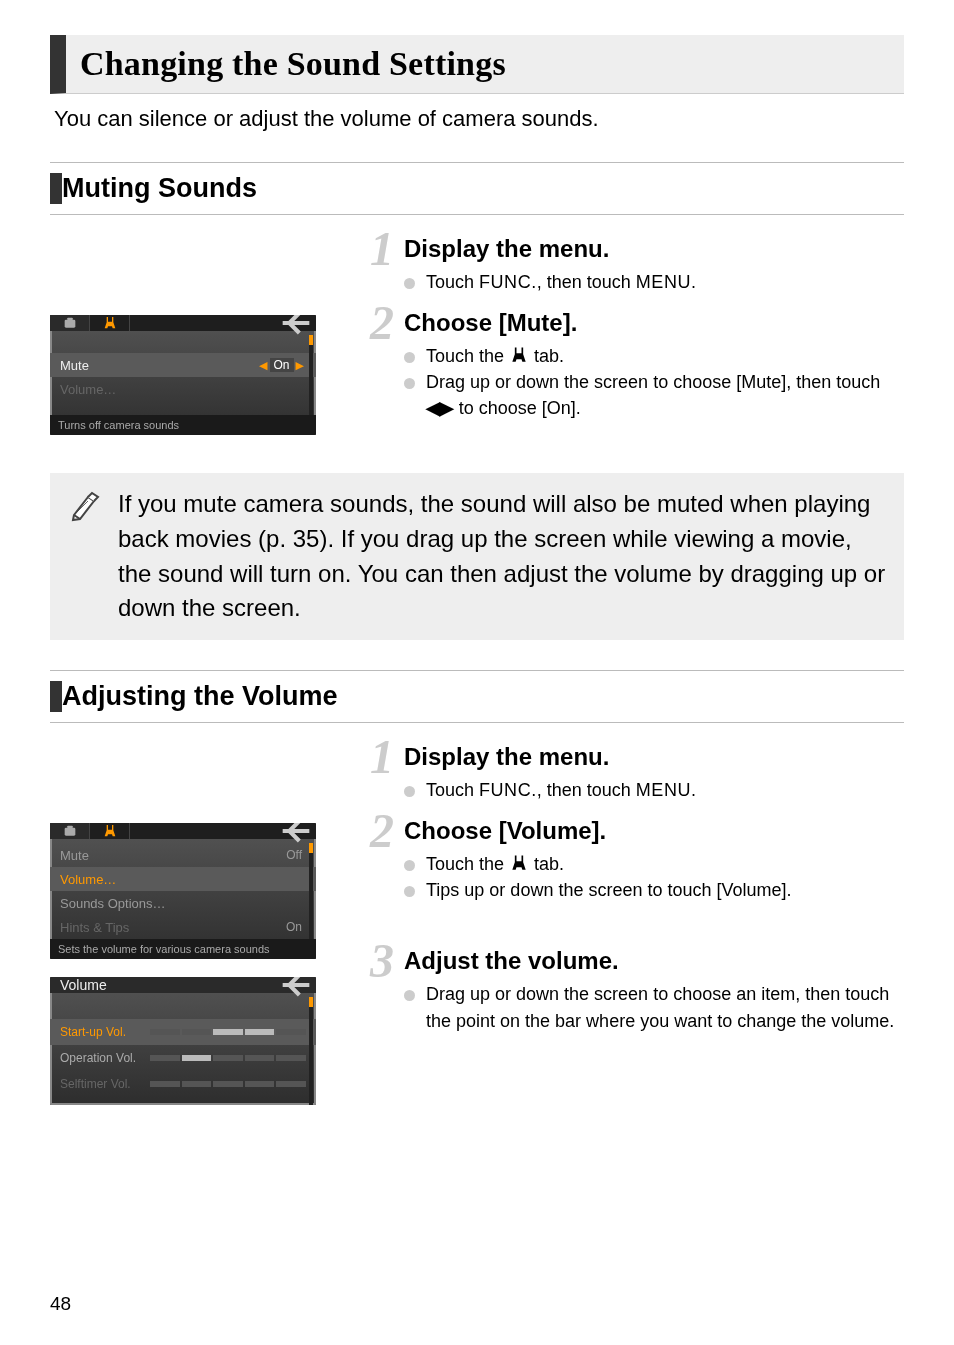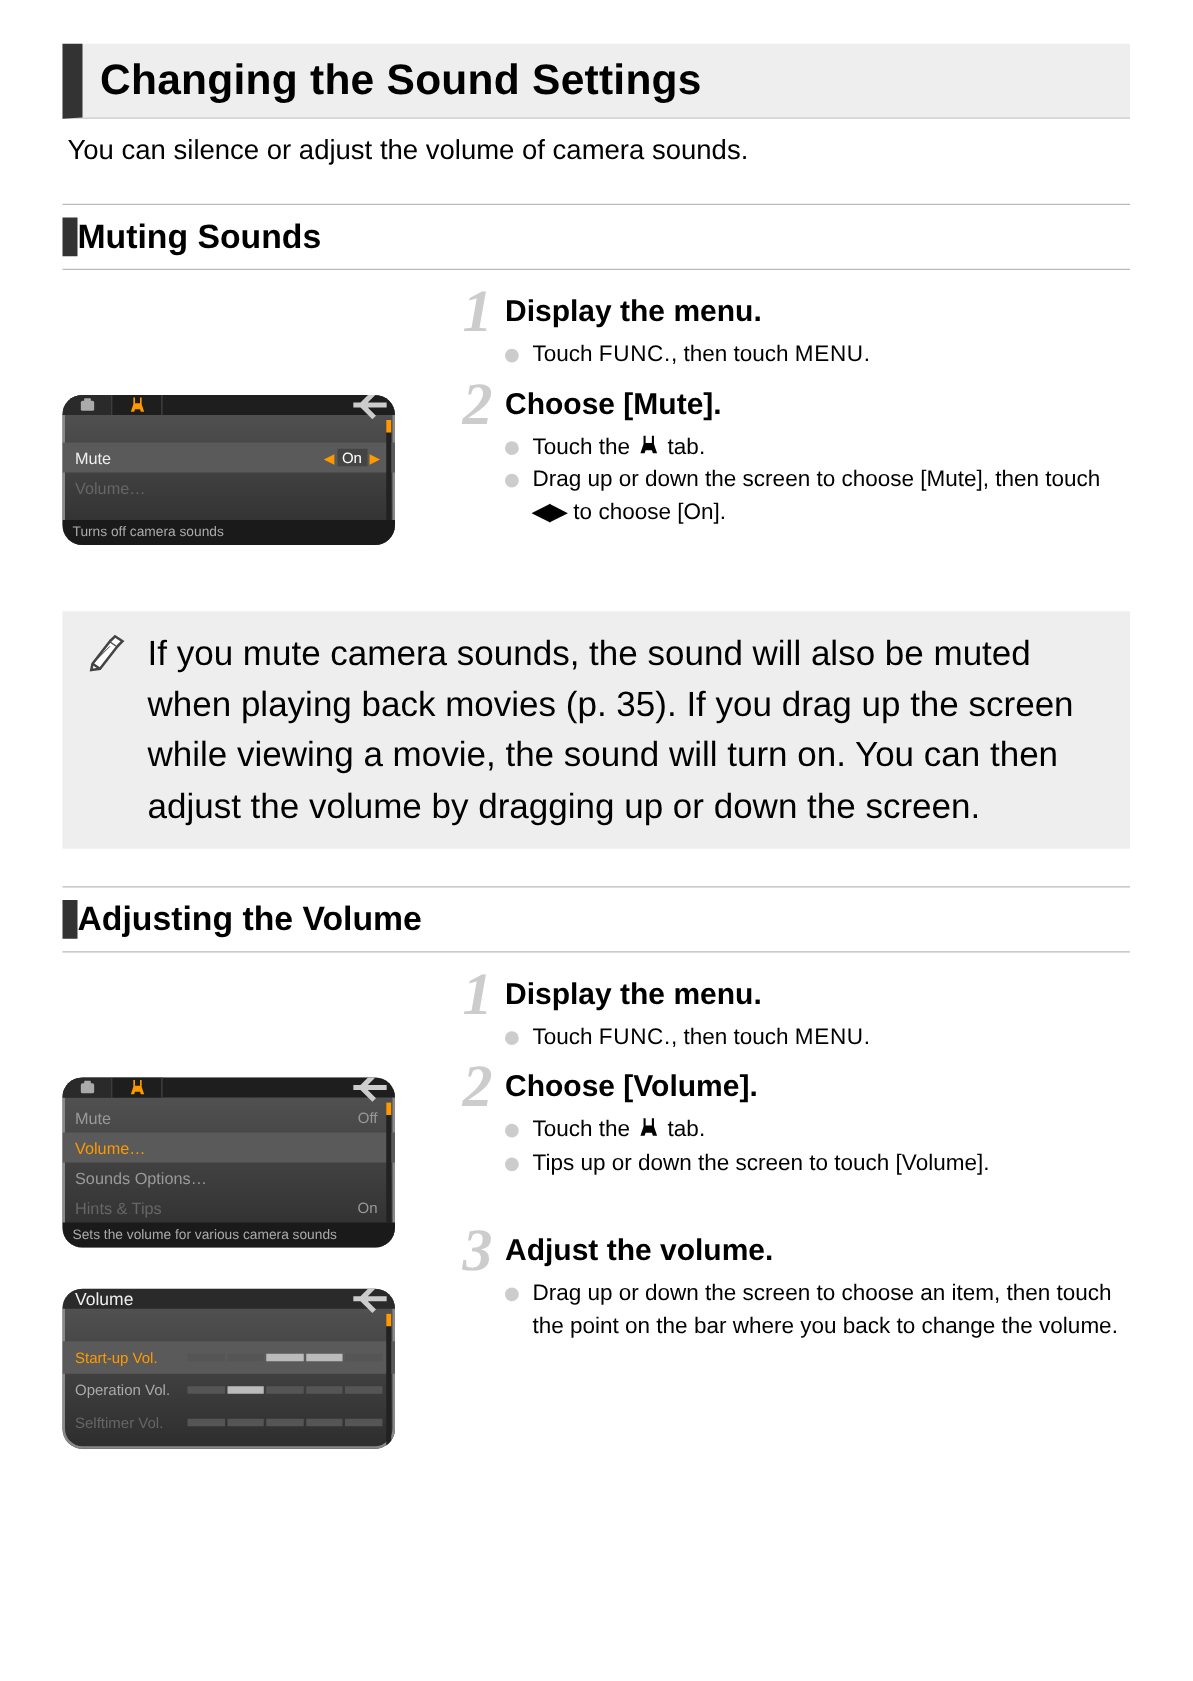--- a/index.html
+++ b/index.html
@@ -1,41 +1,41 @@
 <!DOCTYPE html>
 <html><head>
 <meta charset="utf-8">
 <style>
   * { box-sizing: border-box; margin: 0; padding: 0; }
   html, body { width: 954px; background: #fff; font-family: Arial, Helvetica, sans-serif; color: #000; }
   .page { padding: 35px 50px 50px 50px; }
   .title-bar { border-left: 16px solid #333; background: #eee; padding: 10px 14px; border-bottom: 1px solid #ccc; margin-bottom: 12px; }
-  .title-bar h1 { font-family: Liberation Sans, sans-serif; font-weight: 900; font-size: 34px; letter-spacing: 0.2px; }
+  .title-bar h1 { font-family: Liberation Serif, serif; font-weight: 900; font-size: 34px; letter-spacing: 0.2px; }
   .intro { font-size: 22px; margin: 10px 4px 30px 4px; }
   .sub-bar { border-top: 1px solid #bbb; border-bottom: 1px solid #bbb; padding: 10px 0; margin: 10px 0 20px 0; }
   .sub-bar h2 { font-family: Arial Black, Arial, sans-serif; font-weight: 900; font-size: 27px; border-left: 12px solid #333; }
   .row { display: flex; align-items: flex-start; gap: 20px; }
   .left-col { width: 300px; flex: 0 0 300px; }
   .right-col { flex: 1; }
   .spacer-left { height: 80px; }
   .step { position: relative; padding-left: 34px; margin-bottom: 14px; }
   .step-num { position: absolute; left: 0; top: -14px; font-family: "Times New Roman", serif; font-style: italic; font-weight: 700; font-size: 48px; color: #ccc; }
   .step h3 { font-size: 24px; font-weight: 700; margin-bottom: 6px; }
   .step ul { list-style: none; padding-left: 0; }
   .step li { font-size: 18px; line-height: 1.45; padding-left: 22px; position: relative; }
   .step li::before { content: ""; position: absolute; left: 0; top: 9px; width: 11px; height: 11px; border-radius: 50%; background: #ccc; }
   .btnword { font-family: Helvetica, Arial, sans-serif; font-weight: 400; letter-spacing: 0.03em; }
   .tools-icon { display: inline-block; font-weight: 700; }
   .arrows { display: inline-block; font-weight: 800; }
   .note-box { background: #eee; margin: 20px 0 30px 0; padding: 14px 18px 14px 18px; display: flex; gap: 14px; align-items: flex-start; }
   .note-icon { width: 36px; height: 36px; flex: 0 0 36px; }
-  .note-text { font-size: 28px; line-height: 1.45; }
+  .note-text { font-size: 24px; line-height: 1.45; }
 
   
-  .cam { width: 266px; background: linear-gradient(#555,#2d2d2d); border-radius: 16px; overflow: hidden; font-size: 13px; color: #ccc; font-family: Arial, sans-serif; margin-bottom: 33px; box-shadow: 0 0 0 2px #888 inset; }
+  .cam { width: 266px; background: linear-gradient(#555,#2d2d2d); border-radius: 1px; overflow: hidden; font-size: 13px; color: #ccc; font-family: Arial, sans-serif; margin-bottom: 18px; box-shadow: 0 0 0 2px #888 inset; }
   .cam-header { display: flex; height: 16px; background: #1e1e1e; align-items: center; }
   .tab { width: 40px; display:flex; align-items:center; justify-content:center; border-right:1px solid #444; background:#2a2a2a; }
   .tab.active { background:#1e1e1e; }
   .tab svg { width:16px; height:16px; }
   .back-tab { margin-left:auto; width:40px; display:flex; align-items:center; justify-content:center; }
   .cam-body { padding: 4px 0 0 0; position:relative; }
   .cam-row { display:flex; align-items:center; height:24px; padding:0 10px; color:#999; font-size:13px; }
   .cam-row.sel { background:#5a5a5a; color:#eee; }
   .cam-row.orange { color:#f90; }
   .cam-row.dim { color:#666; }
@@ -282,21 +282,21 @@
           <li>Tips up or down the screen to touch [Volume].</li>
         </ul>
       </div>
 
       <div style="height:30px"></div>
 
       <div class="step">
         <div class="step-num">3</div>
         <h3>Adjust the volume.</h3>
         <ul>
-          <li>Drag up or down the screen to choose an item, then touch the point on the bar where you back to change the volume.</li>
+          <li>Drag up or down the screen to choose an item, then touch the point on the bar where you want to change the volume.</li>
         </ul>
       </div>
     </div>
   </div>
 
   <div class="page-num">48</div>
 
 </div>
 
 </body></html>

